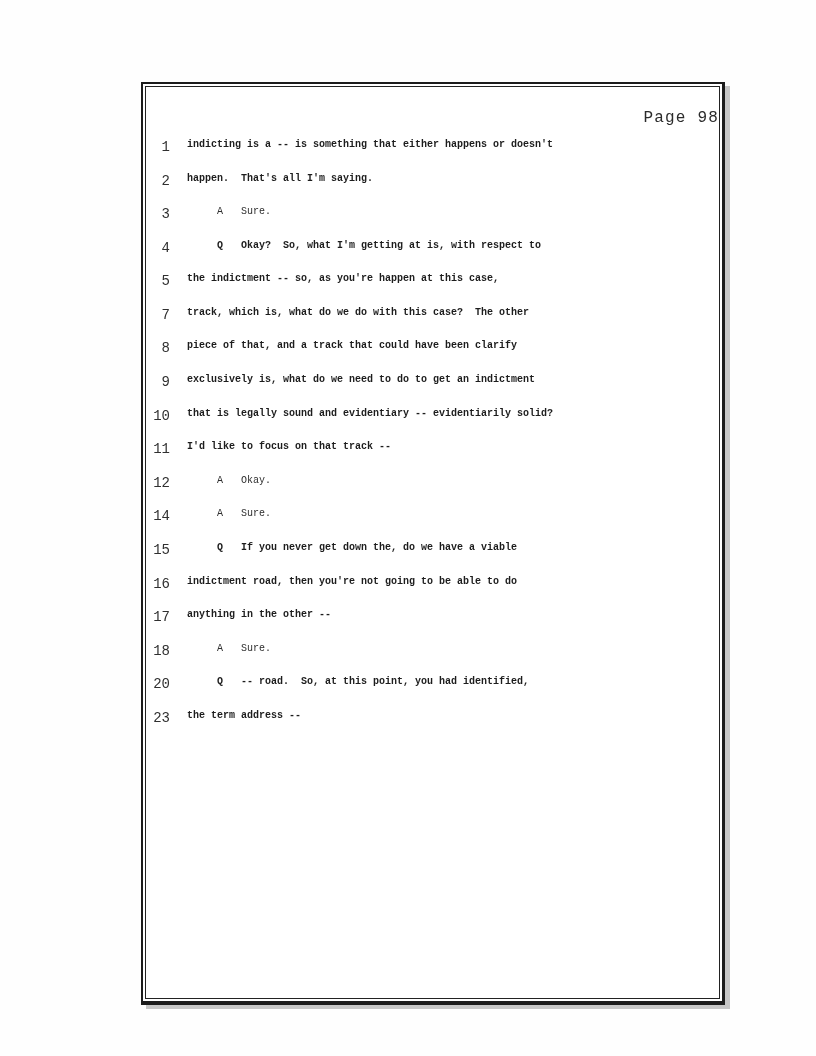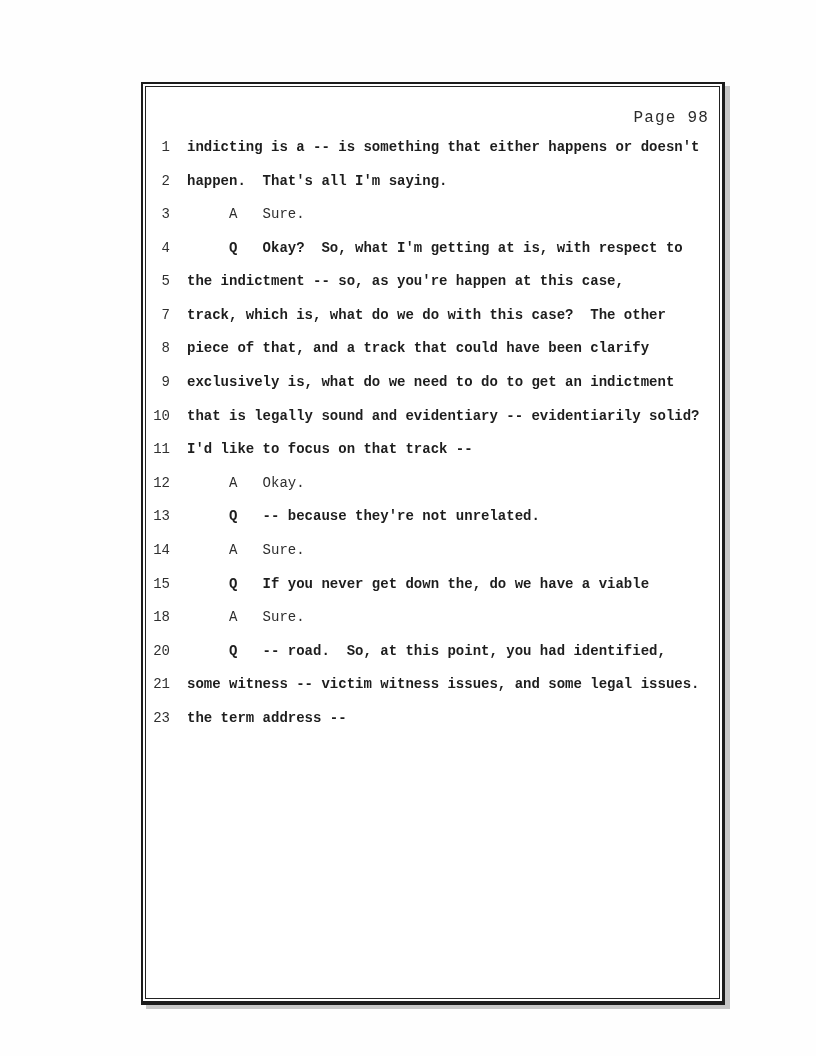--- a/index.html
+++ b/index.html
@@ -30,21 +30,21 @@
     box-shadow: 5px 4px 0 0 #c7c7c7;
   }
   .inner {
     position: absolute;
     inset: 2px;
     border: 1px solid #222222;
   }
   .page-header {
     position: absolute;
     top: 22px;
-    right: 10px;
+    right: 0;
     font-size: 16px;
     letter-spacing: 1.2px;
     color: #2b2b2b;
     white-space: pre;
   }
   .lines {
     position: absolute;
     top: 52px;
     left: 0;
     right: 0;
@@ -59,21 +59,21 @@
     width: 24px;
     text-align: right;
     font-size: 14px;
     font-weight: normal;
     color: #303030;
     vertical-align: top;
   }
   .txt {
     display: inline-block;
     margin-left: 17px;
-    font-size: 14px;
+    font-size: 10px;
     font-weight: normal;
     color: #2e2e2e;
     vertical-align: top;
   }
   .row.b .txt {
     font-weight: bold;
     color: #1d1d1d;
   }
 </style>
 </head>
@@ -88,23 +88,23 @@
           <div class="row b"><span class="num">2</span><span class="txt">happen.  That's all I'm saying.</span></div>
           <div class="row"><span class="num">3</span><span class="txt">     A   Sure.</span></div>
           <div class="row b"><span class="num">4</span><span class="txt">     Q   Okay?  So, what I'm getting at is, with respect to</span></div>
           <div class="row b"><span class="num">5</span><span class="txt">the indictment -- so, as you're happen at this case,</span></div>
           <div class="row b"><span class="num">7</span><span class="txt">track, which is, what do we do with this case?  The other</span></div>
           <div class="row b"><span class="num">8</span><span class="txt">piece of that, and a track that could have been clarify</span></div>
           <div class="row b"><span class="num">9</span><span class="txt">exclusively is, what do we need to do to get an indictment</span></div>
           <div class="row b"><span class="num">10</span><span class="txt">that is legally sound and evidentiary -- evidentiarily solid?</span></div>
           <div class="row b"><span class="num">11</span><span class="txt">I'd like to focus on that track --</span></div>
           <div class="row"><span class="num">12</span><span class="txt">     A   Okay.</span></div>
-          <div class="row b"><span class="num">13</span><span class="txt">     Q   -- because they're not unrelated.</span></div>
           <div class="row"><span class="num">14</span><span class="txt">     A   Sure.</span></div>
           <div class="row b"><span class="num">15</span><span class="txt">     Q   If you never get down the, do we have a viable</span></div>
+          <div class="row b"><span class="num">16</span><span class="txt">indictment road, then you're not going to be able to do</span></div>
+          <div class="row b"><span class="num">17</span><span class="txt">anything in the other --</span></div>
           <div class="row"><span class="num">18</span><span class="txt">     A   Sure.</span></div>
           <div class="row b"><span class="num">20</span><span class="txt">     Q   -- road.  So, at this point, you had identified,</span></div>
-          <div class="row b"><span class="num">21</span><span class="txt">some witness -- victim witness issues, and some legal issues.</span></div>
           <div class="row b"><span class="num">23</span><span class="txt">the term address --</span></div>
         </div>
     </div>
   </div>
 </div>
 
 </body></html>

